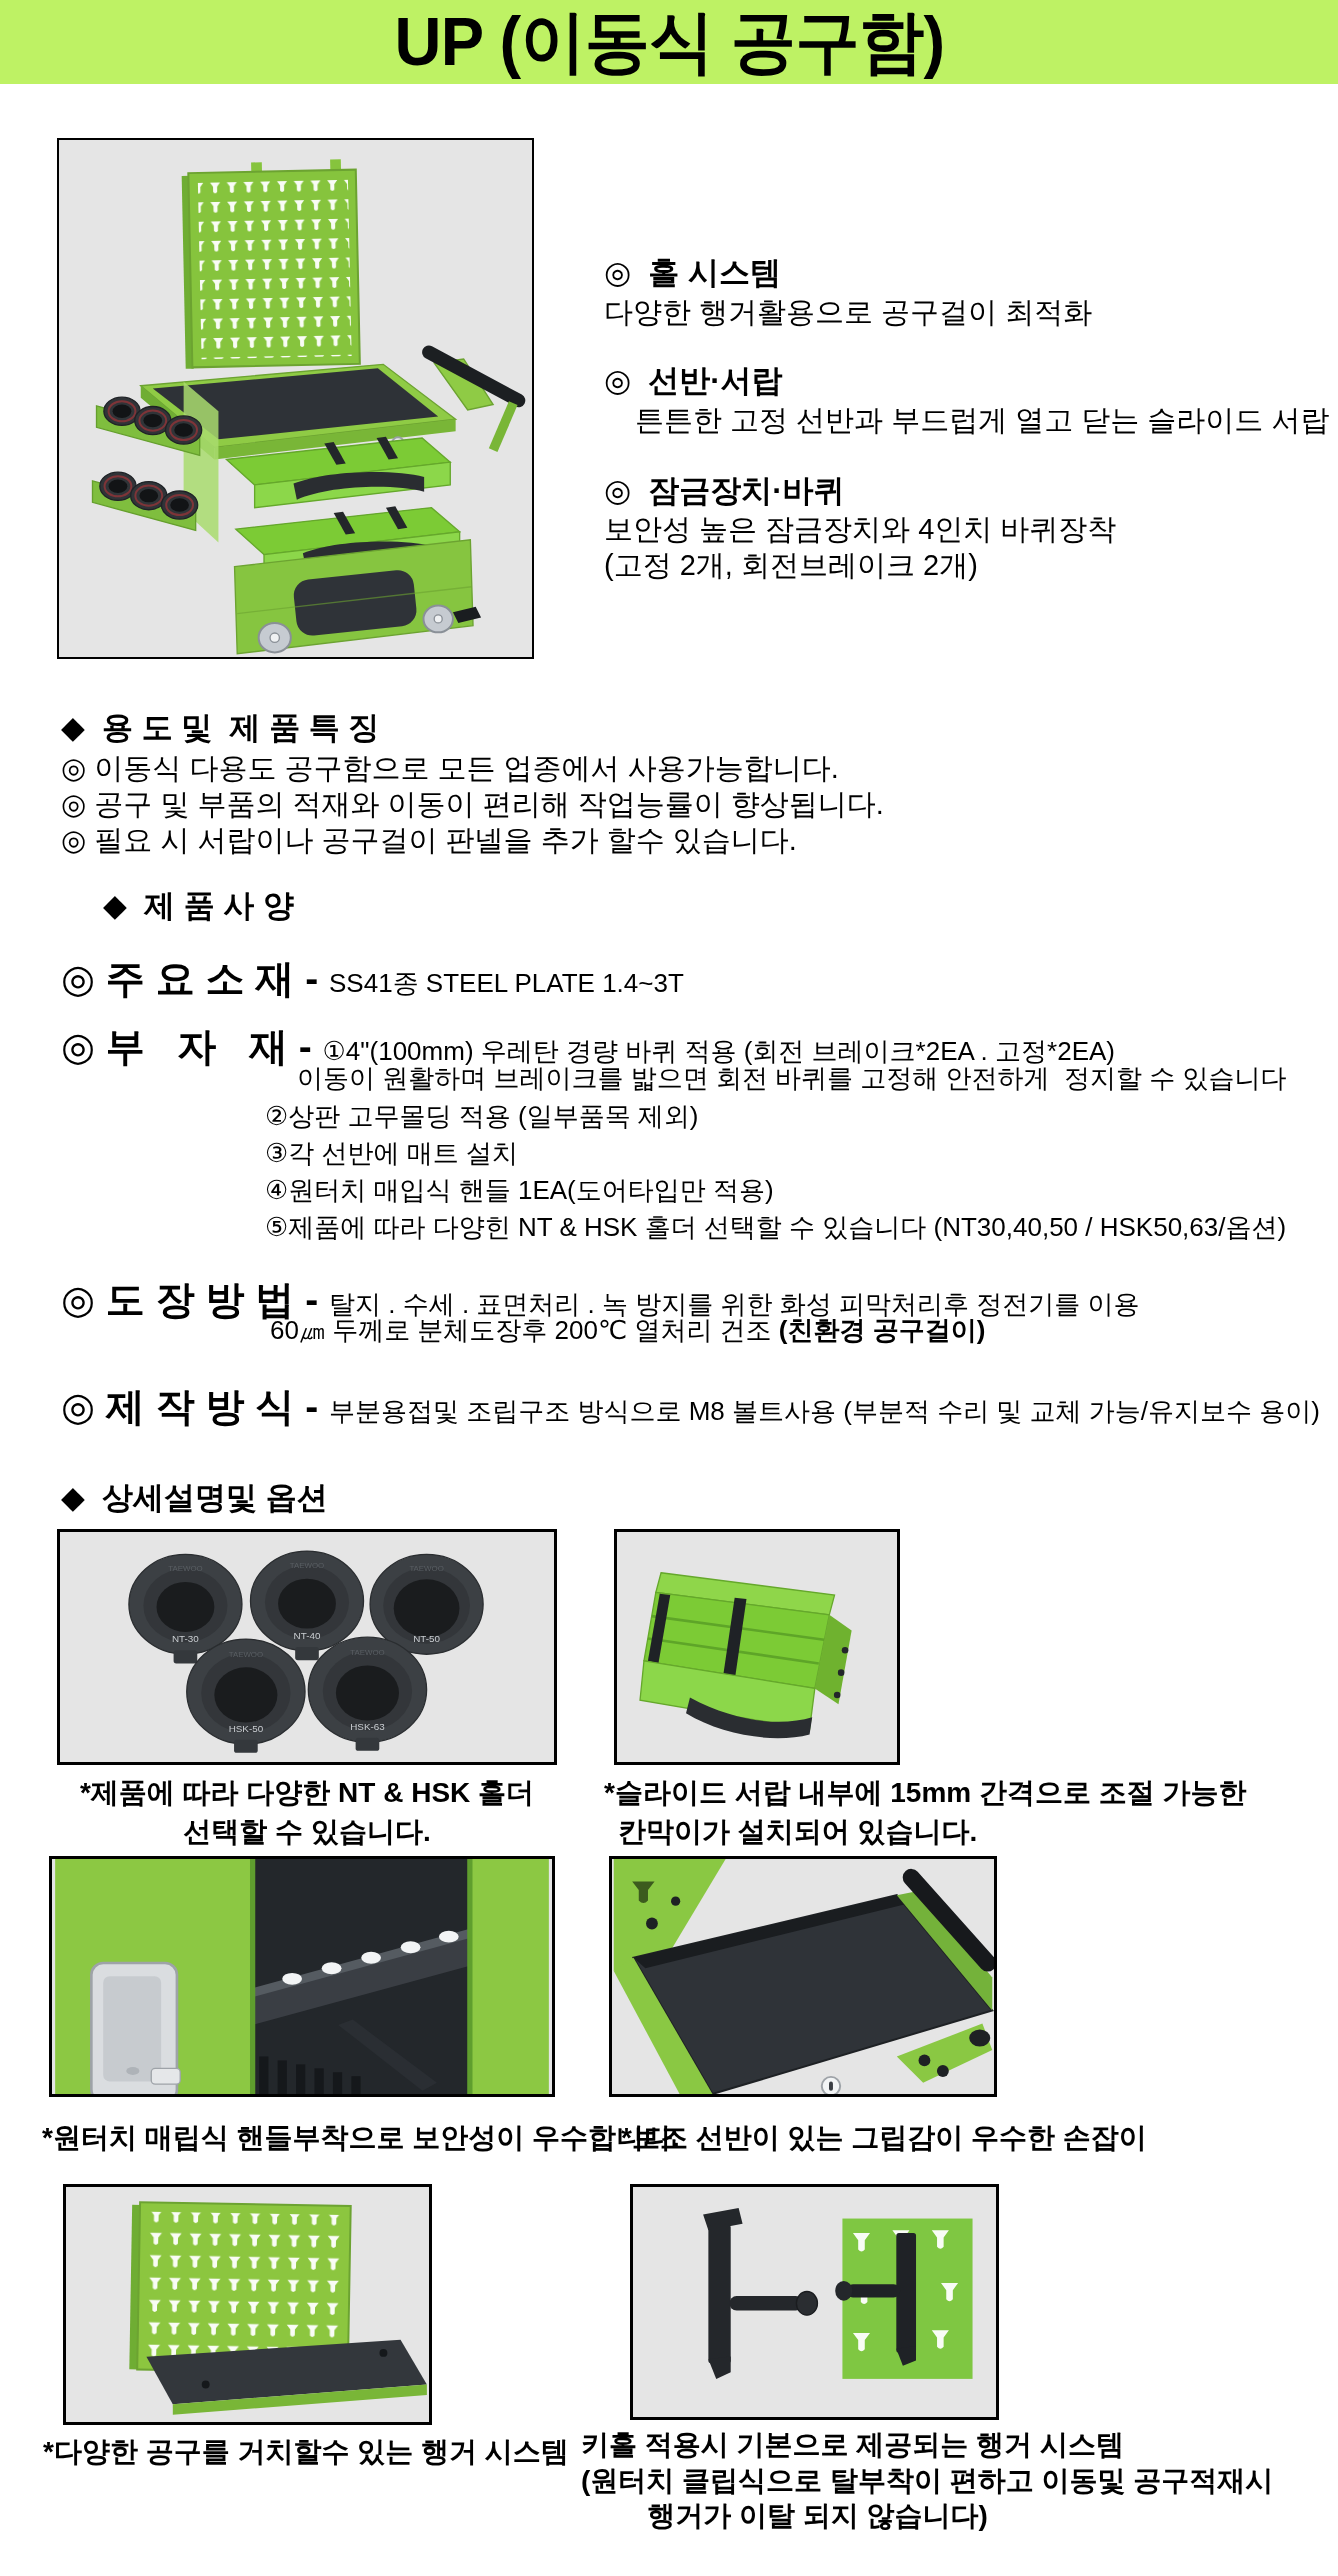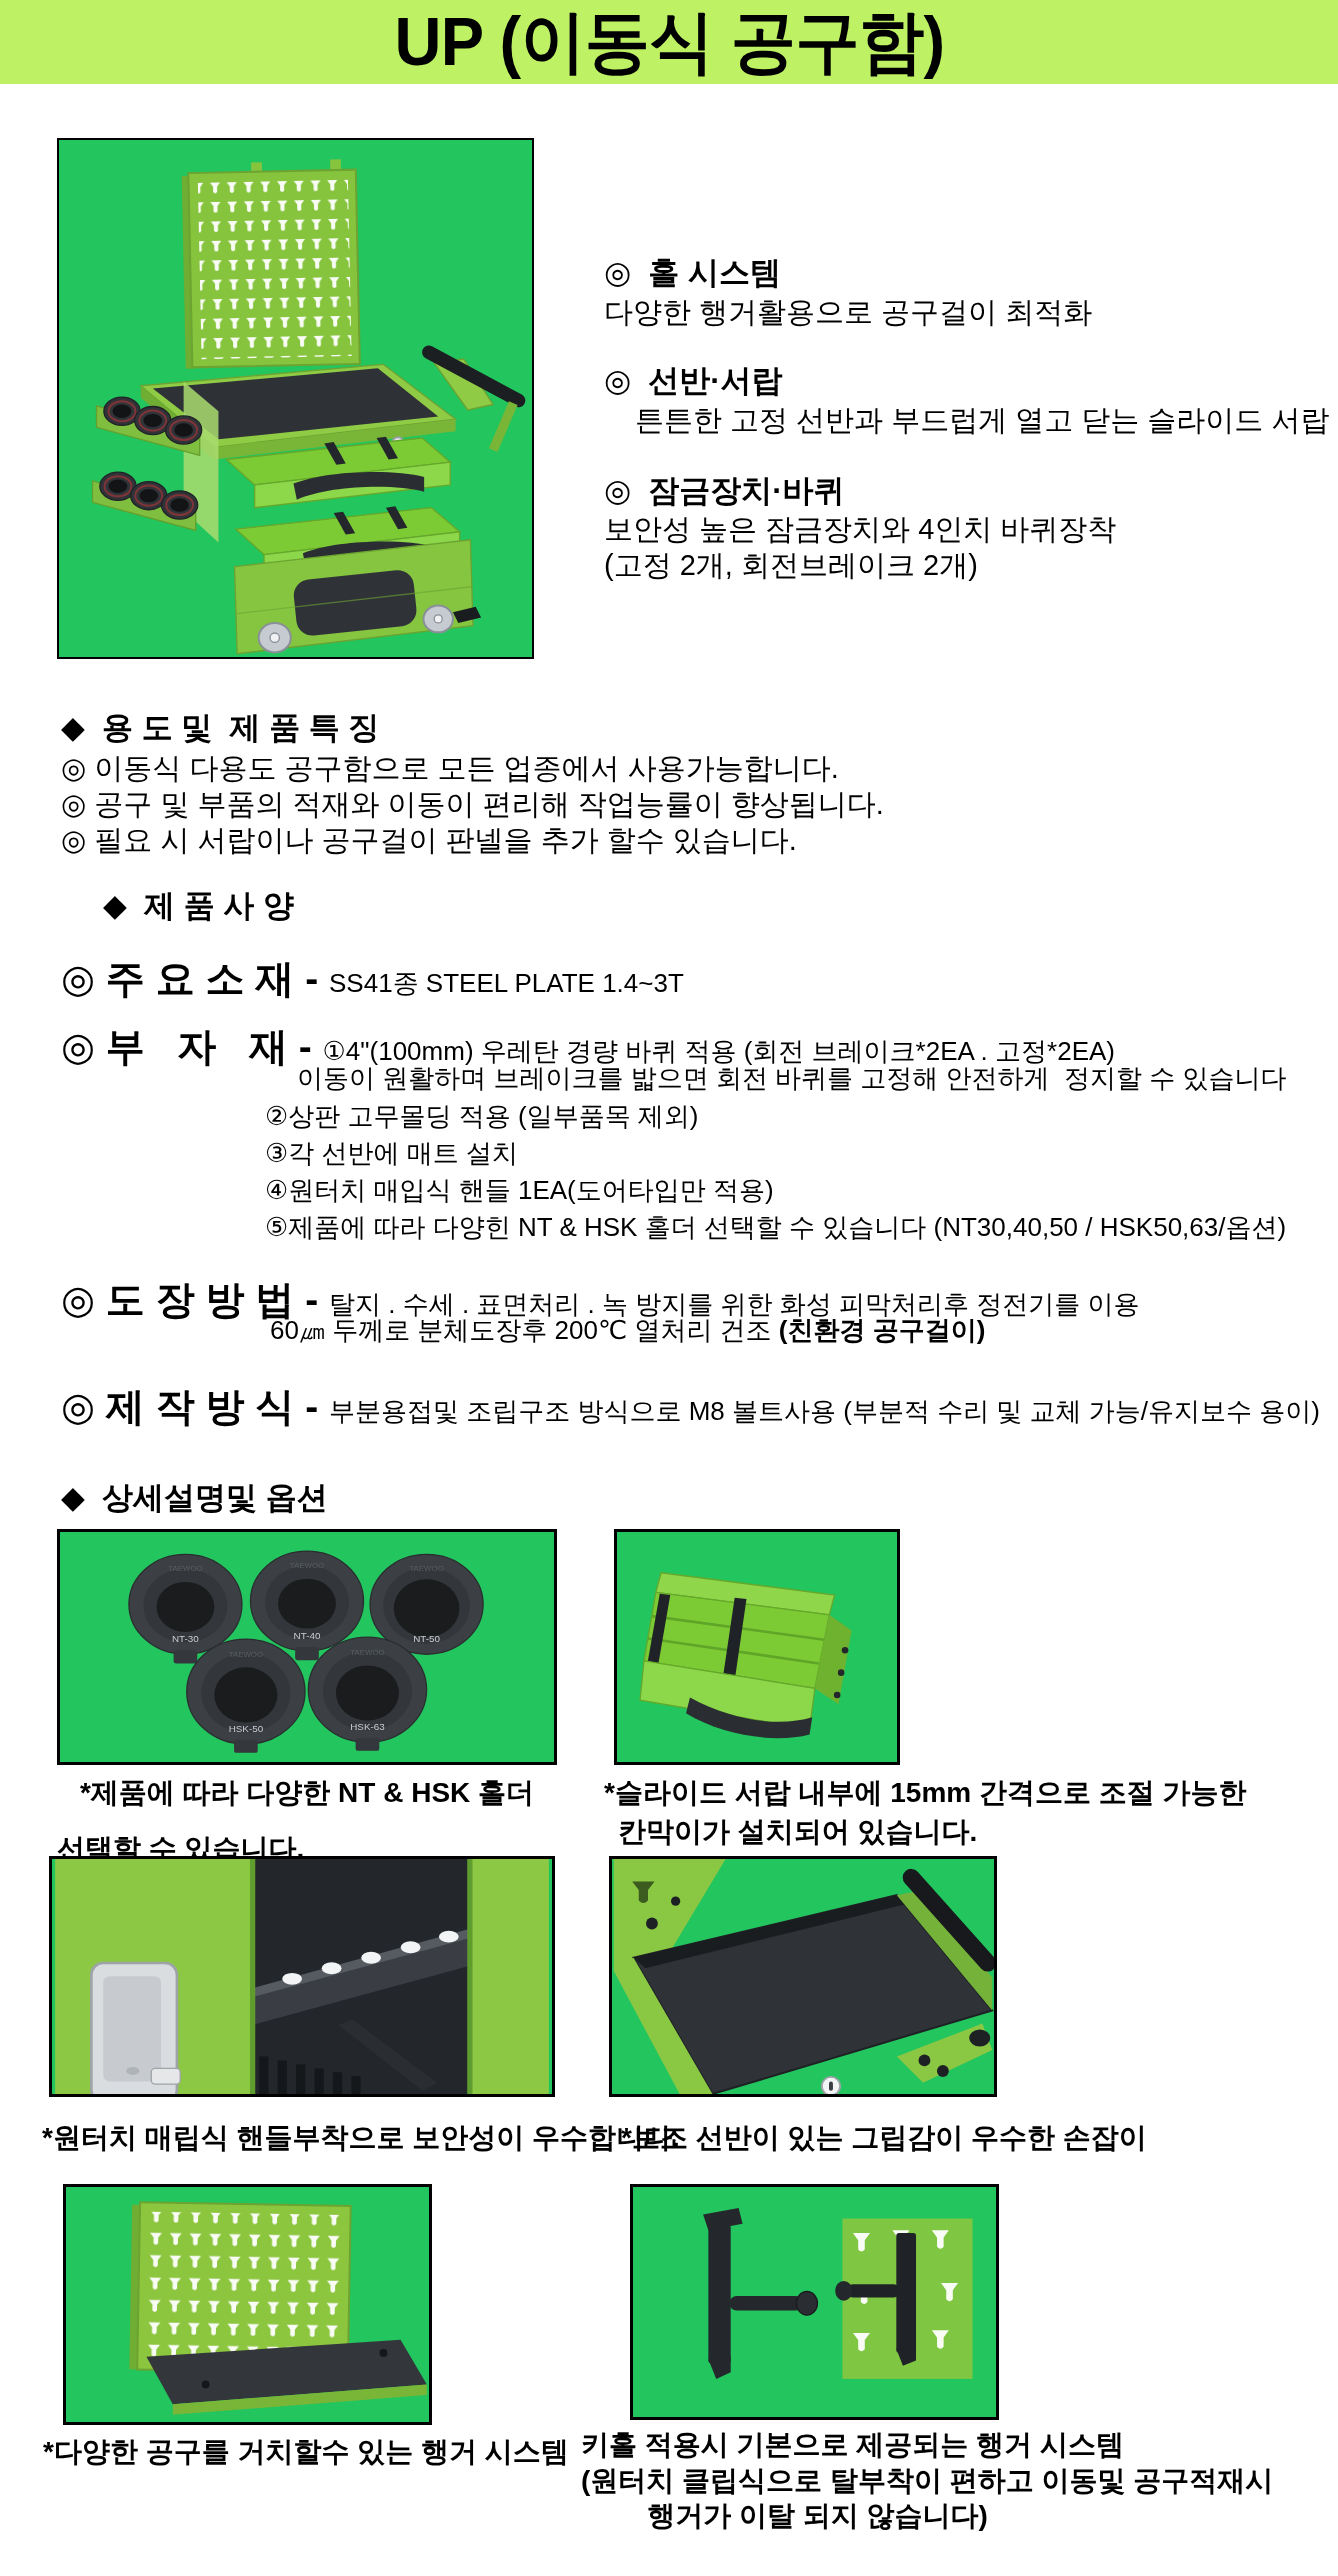--- a/index.html
+++ b/index.html
@@ -7,21 +7,21 @@
         font-family:"Liberation Sans","DejaVu Sans",sans-serif;color:#000;}
   .line{position:absolute;white-space:pre;line-height:1.15;}
   .banner{position:absolute;left:0;top:0;width:1339px;height:84px;background:#bef264;
           display:flex;align-items:center;justify-content:center;}
   .banner-title{font-size:65px;font-weight:700;letter-spacing:-0.7px;transform:scaleY(1.05);}
   .h{font-weight:700;font-size:31px;}
   .t{font-weight:400;font-size:29px;}
   .spec-label{font-weight:700;font-size:39px;}
   .spec-text{font-weight:400;font-size:26px;}
   .cap{font-weight:700;font-size:28px;}
-  .photo-box{position:absolute;background:#22c55e;border:3.4px solid #000;box-sizing:border-box;}
+  .photo-box{position:absolute;background:#e5e5e5;border:3.4px solid #000;box-sizing:border-box;}
   .main-box{border-width:2.7px;}
   svg{display:block;width:100%;height:100%;}
 </style>
 </head>
 <body>
 
 <div id="page">
 
   <div class="banner">
     <div class="banner-title">UP (이동식 공구함)</div>
@@ -209,21 +209,21 @@
       <polygon points="300,238 322,126 356,150 336,262" fill="#6FB22F"></polygon>
       <polygon points="40,196 300,238 292,300 34,256" fill="#8CD74A" stroke="#65A82B" stroke-width="2"></polygon>
       <path d="M110,252 C180,290 250,296 296,282 L292,308 C240,322 160,310 104,276 Z" fill="#2A2D31"></path>
       <circle cx="346" cy="180" r="5" fill="#23262A"></circle>
       <circle cx="340" cy="214" r="5" fill="#23262A"></circle>
       <circle cx="334" cy="248" r="5" fill="#23262A"></circle>
     </svg>
   </div>
 
   <div class="line cap" style="left:57px;top:1777px;width:500px;text-align:center;">*제품에 따라 다양한 NT &amp; HSK 홀더</div>
-  <div class="line cap" style="left:57px;top:1816px;width:500px;text-align:left;margin-top:17px;">선택할 수 있습니다.</div>
+  <div class="line cap" style="left:57px;top:1816px;width:500px;text-align:center;">선택할 수 있습니다.</div>
   <div class="line cap" style="left:604px;top:1777px;">*슬라이드 서랍 내부에 15mm 간격으로 조절 가능한</div>
   <div class="line cap" style="left:618px;top:1816px;">칸막이가 설치되어 있습니다.</div>
 
   <div class="photo-box" style="left:49px;top:1856px;width:506px;height:241px;">
     <svg viewBox="0 0 750 357">
       <rect x="0" y="0" width="750" height="357" fill="#8CC843"></rect>
       <rect x="300" y="0" width="330" height="357" fill="#23272B"></rect>
       <polygon points="300,196 630,106 630,122 300,212" fill="#555B61"></polygon>
       <polygon points="300,210 630,120 630,162 300,252" fill="#3A3E44"></polygon>
       <g>

